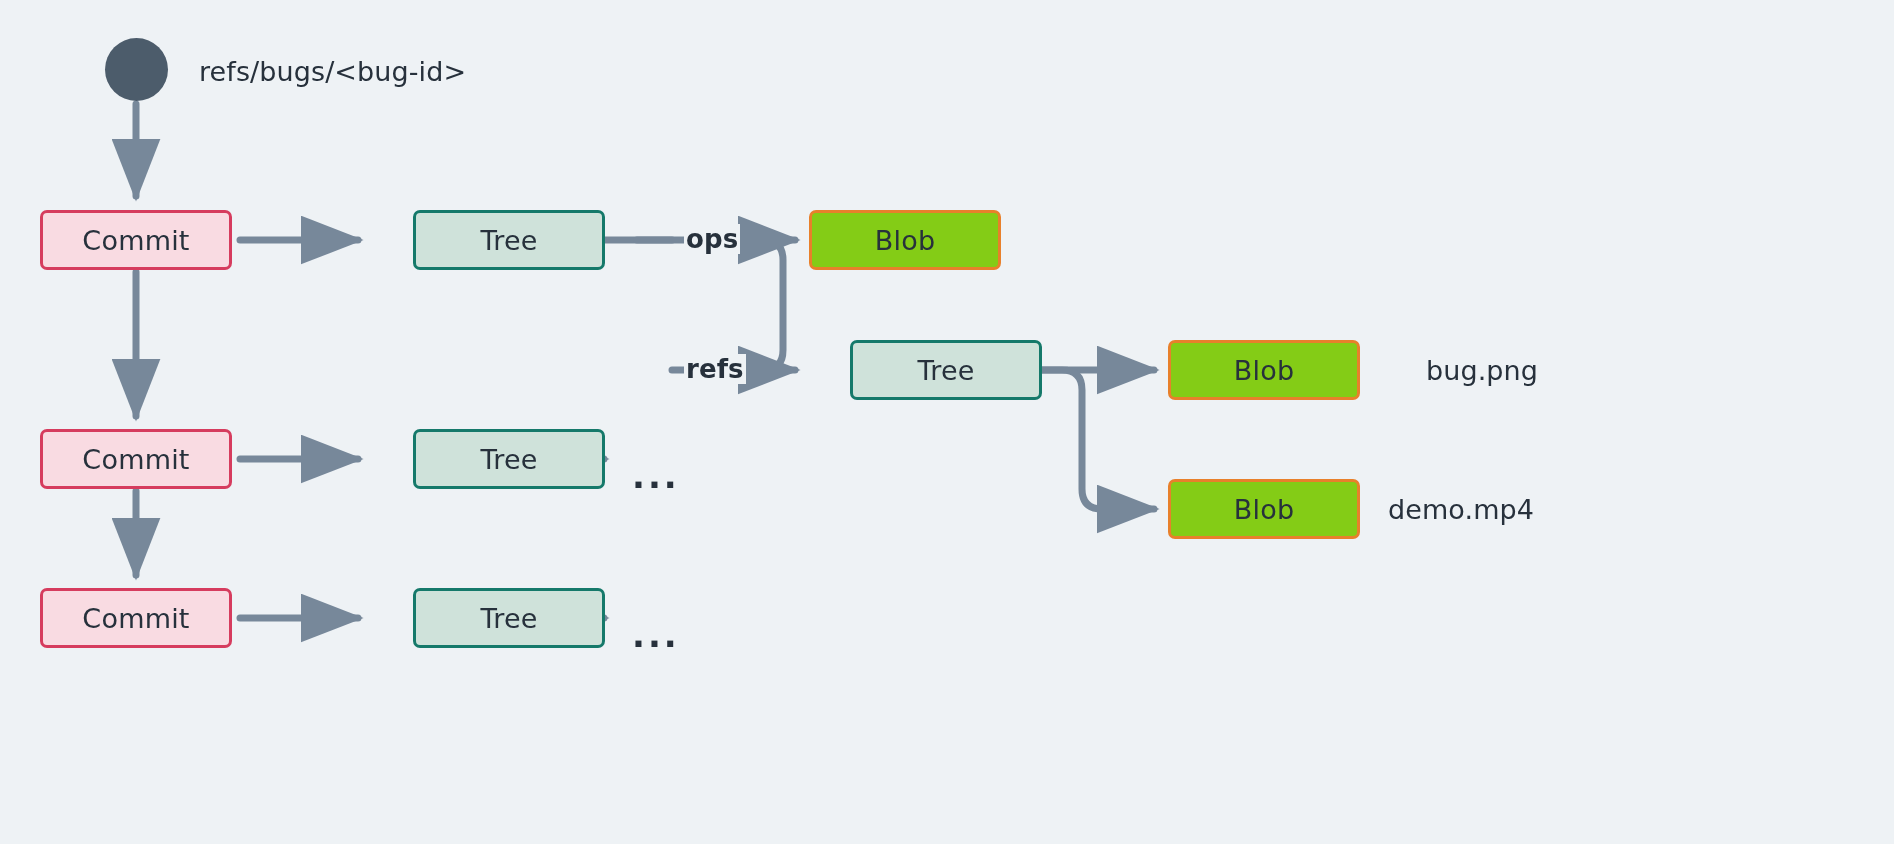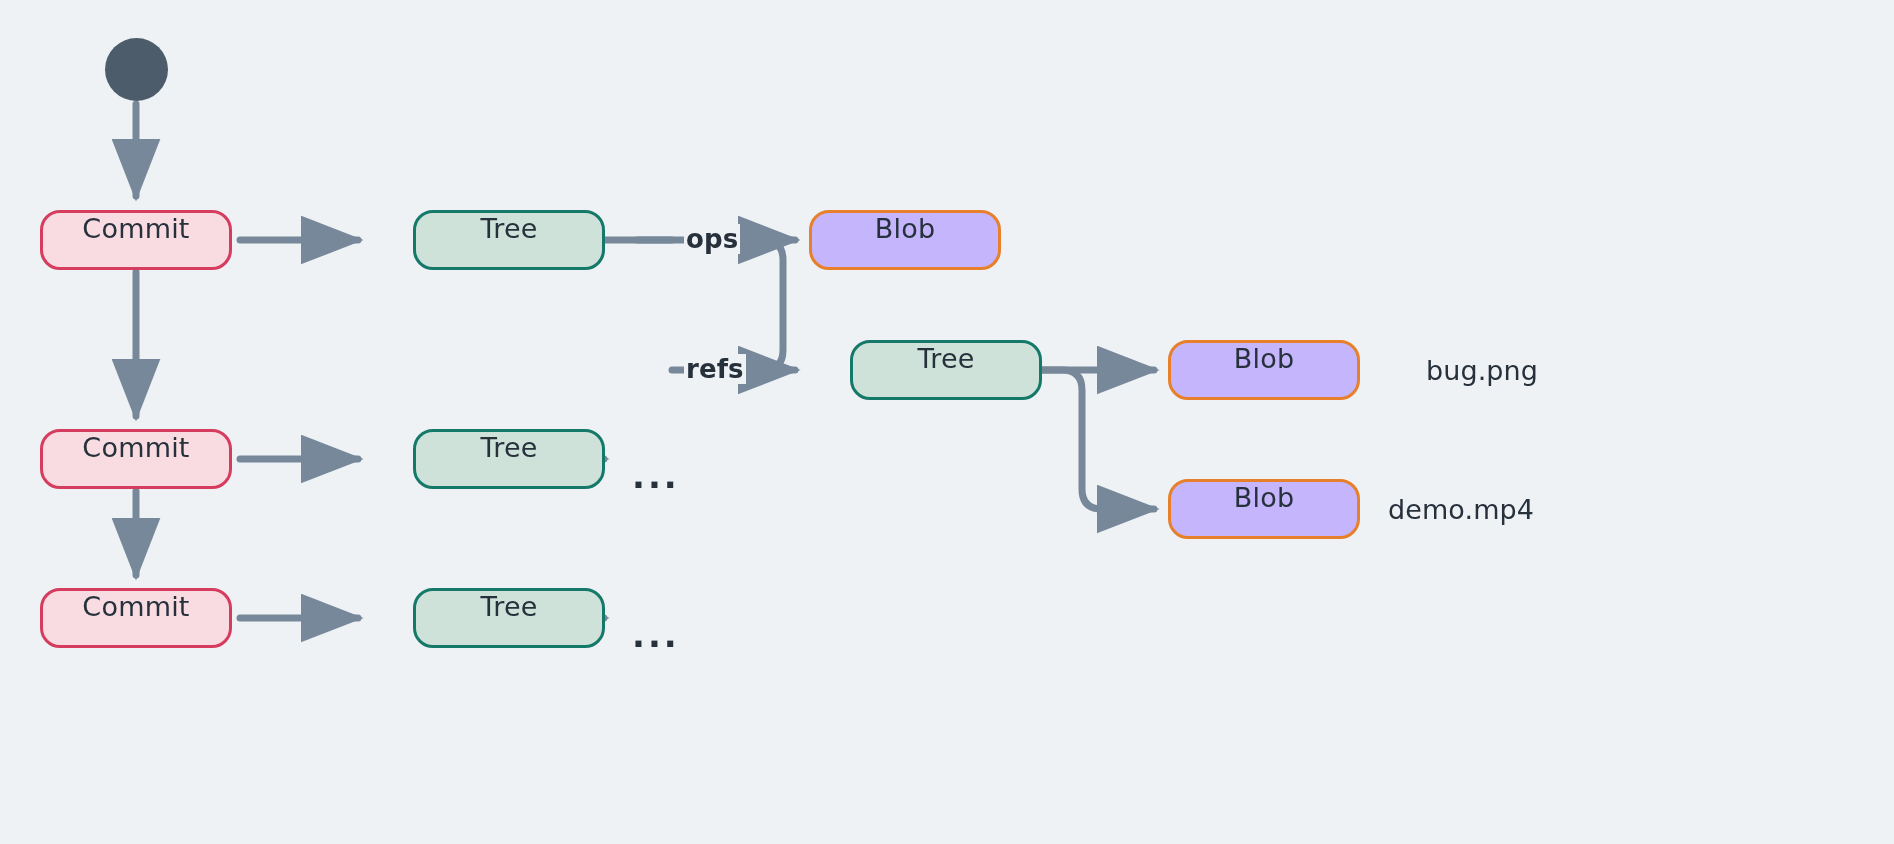--- a/index.html
+++ b/index.html
@@ -22,41 +22,41 @@
     left: 0;
     top: 0;
     width: 1894px;
     height: 844px;
     pointer-events: none;
   }
   .node {
     position: absolute;
     box-sizing: border-box;
     display: flex;
-    align-items: flex-start;
+    align-items: center;
     justify-content: center;
-    border-radius: 20px;
+    border-radius: 7px;
     font-size: 27px;
     letter-spacing: 0.2px;
     color: #27313c;
     border-width: 3px;
     border-style: solid;
     cursor: pointer;
   }
   .node-commit {
     background: #f9dbe2;
     border-color: #d63c5e;
   }
   .node-tree {
     background: #cfe2da;
     border-color: #15796a;
     margin-left: 41px;
   }
   .node-blob {
-    background: #c4b5fd;
+    background: #84cc16;
     border-color: #e8802b;
   }
   .ref-dot {
     position: absolute;
     border-radius: 50%;
     background: #4c5c6b;
   }
   .plain-label {
     position: absolute;
     font-size: 27px;
@@ -119,20 +119,21 @@
       <path d="M733,240 L795,240" marker-end="url(#arrowhead)"></path>
 
       <path d="M781,370 L795,370" marker-end="url(#arrowhead-sm)"></path>
 
       <path d="M1011,370 L1154,370" marker-end="url(#arrowhead)"></path>
       <path d="M1011,370 L1062,370 Q1082,370 1082,390 L1082,489 Q1082,509 1102,509 L1154,509" marker-end="url(#arrowhead)"></path>
     </g>
   </svg>
 
   <div class="ref-dot" style="left:105px; top:38px; width:63px; height:63px;"></div>
+  <div class="plain-label" style="left:199px; top:56px;">refs/bugs/&lt;bug-id&gt;</div>
 
   <div class="node node-commit" style="left:40px; top:210px; width:192px; height:60px;">
     <span>Commit</span>
   </div>
   <div class="node node-commit" style="left:40px; top:429px; width:192px; height:60px;">
     <span>Commit</span>
   </div>
   <div class="node node-commit" style="left:40px; top:588px; width:192px; height:60px;">
     <span>Commit</span>
   </div>

